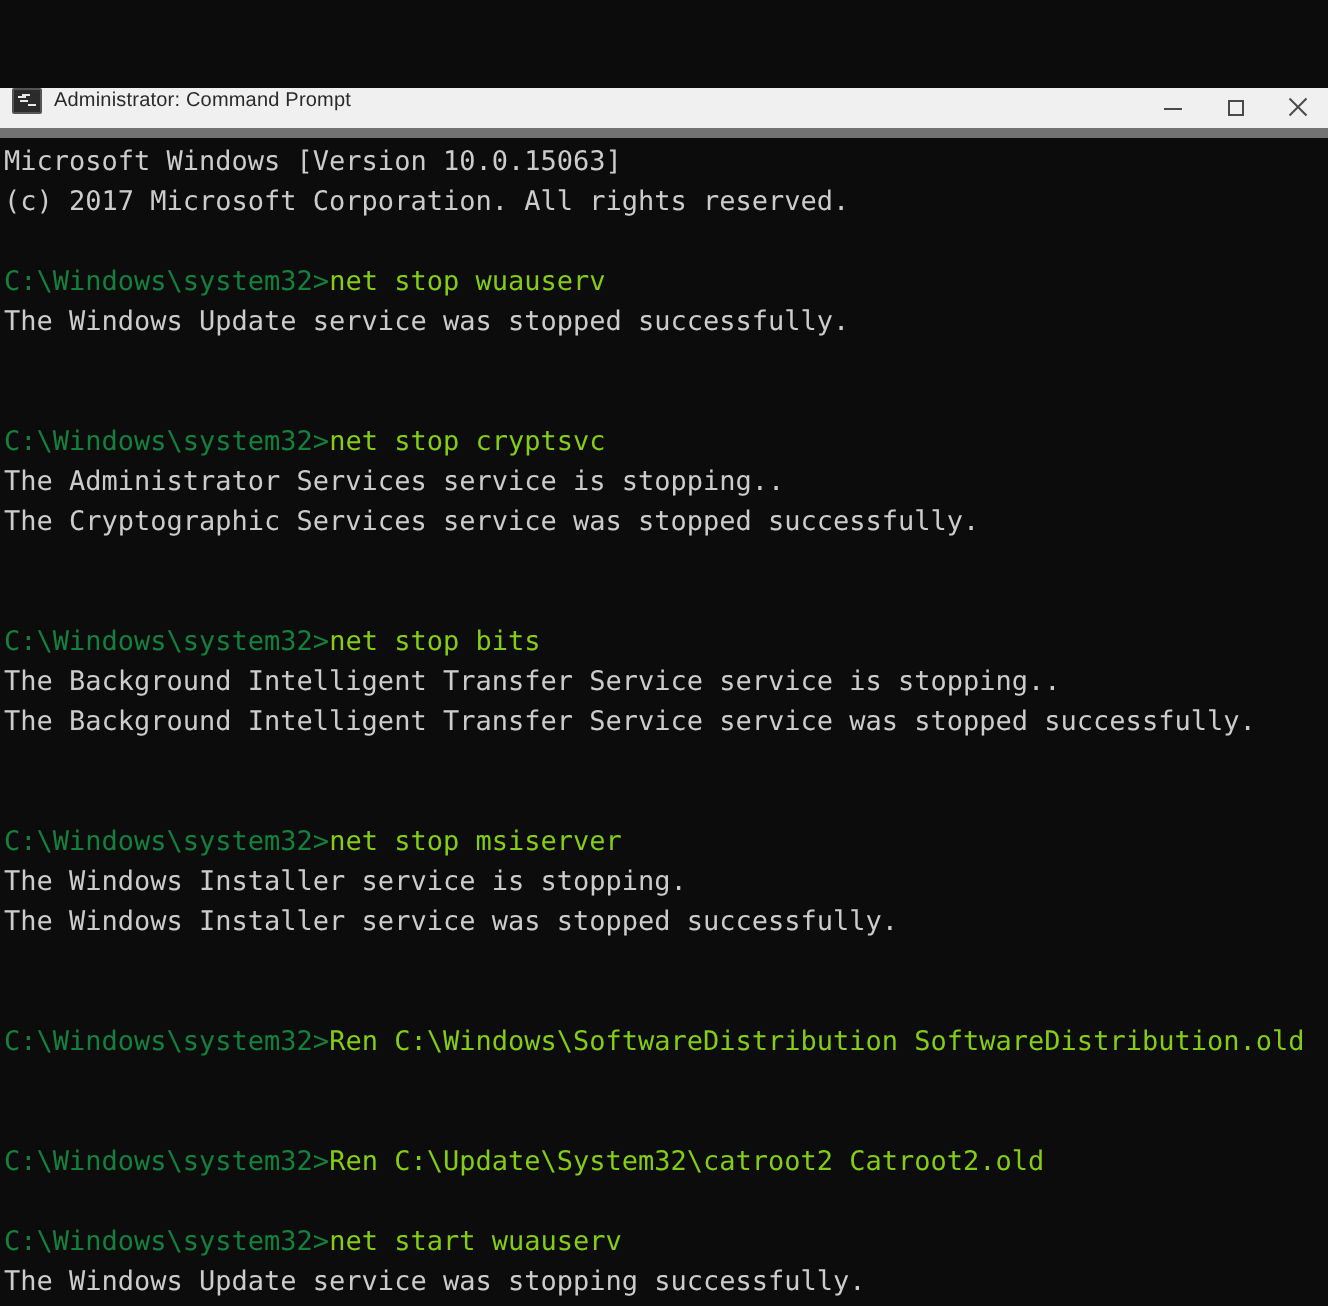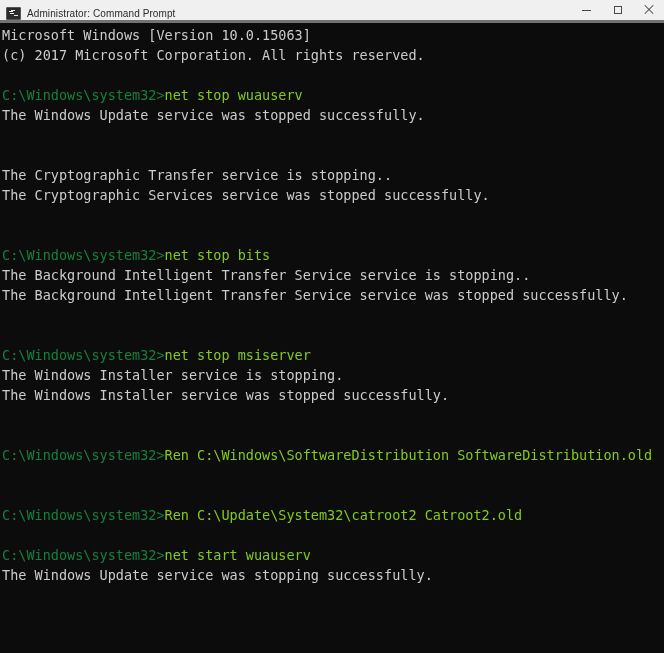--- a/index.html
+++ b/index.html
@@ -21,25 +21,26 @@
     flex-direction: column;
     position: relative;
     overflow: hidden;
   }
 
   
   #titlebar {
     height: 20px;
     min-height: 20px;
     background: #f0f0f0;
-    border-bottom: 3px solid #737373;
-    display: flex;
-    align-items: flex-end;
+    border-bottom: 5px solid #737373;
+    display: flex;
+    align-items: flex-start;
     padding: 0;
     user-select: none;
+    margin-top: 44px;
   }
   #titlebar-left {
     display: flex;
     align-items: center;
     flex: 1 1 auto;
     padding-left: 6px;
     min-width: 0;
   }
   .cmd-icon {
     width: 13px;
@@ -171,21 +172,22 @@
   </div>
 
   <div id="console">
       <div class="line"><span class="seg-out">Microsoft Windows [Version 10.0.15063]</span></div>
       <div class="line"><span class="seg-out">(c) 2017 Microsoft Corporation. All rights reserved.</span></div>
       <div class="line blank">&nbsp;</div>
       <div class="line"><span class="seg-prompt">C:\Windows\system32&gt;</span><span class="seg-cmd">net stop wuauserv</span></div>
       <div class="line"><span class="seg-out">The Windows Update service was stopped successfully.</span></div>
       <div class="line blank">&nbsp;</div>
       <div class="line blank">&nbsp;</div>
-      <div class="line"><span class="seg-out">The Cryptographic Transfer service is stopping..</span></div>
+      <div class="line"><span class="seg-prompt">C:\Windows\system32&gt;</span><span class="seg-cmd">net stop cryptsvc</span></div>
+      <div class="line"><span class="seg-out">The Administrator Services service is stopping..</span></div>
       <div class="line"><span class="seg-out">The Cryptographic Services service was stopped successfully.</span></div>
       <div class="line blank">&nbsp;</div>
       <div class="line blank">&nbsp;</div>
       <div class="line"><span class="seg-prompt">C:\Windows\system32&gt;</span><span class="seg-cmd">net stop bits</span></div>
       <div class="line"><span class="seg-out">The Background Intelligent Transfer Service service is stopping..</span></div>
       <div class="line"><span class="seg-out">The Background Intelligent Transfer Service service was stopped successfully.</span></div>
       <div class="line blank">&nbsp;</div>
       <div class="line blank">&nbsp;</div>
       <div class="line"><span class="seg-prompt">C:\Windows\system32&gt;</span><span class="seg-cmd">net stop msiserver</span></div>
       <div class="line"><span class="seg-out">The Windows Installer service is stopping.</span></div>

